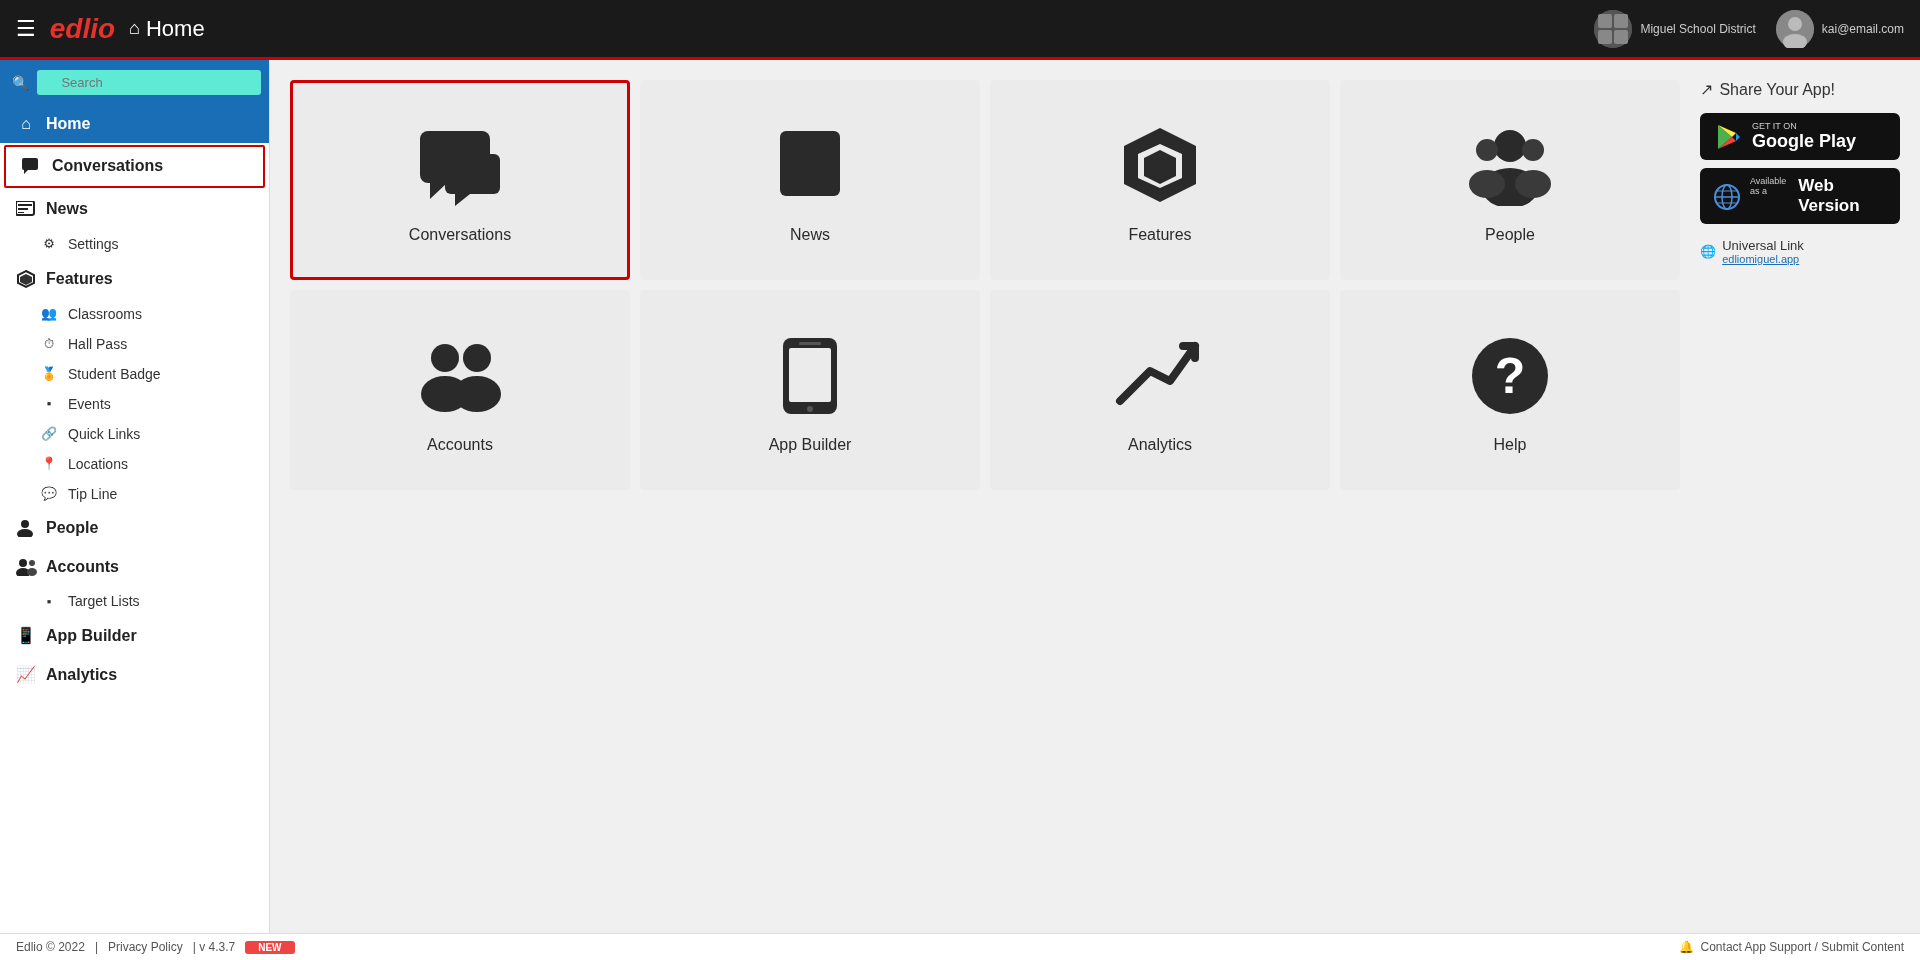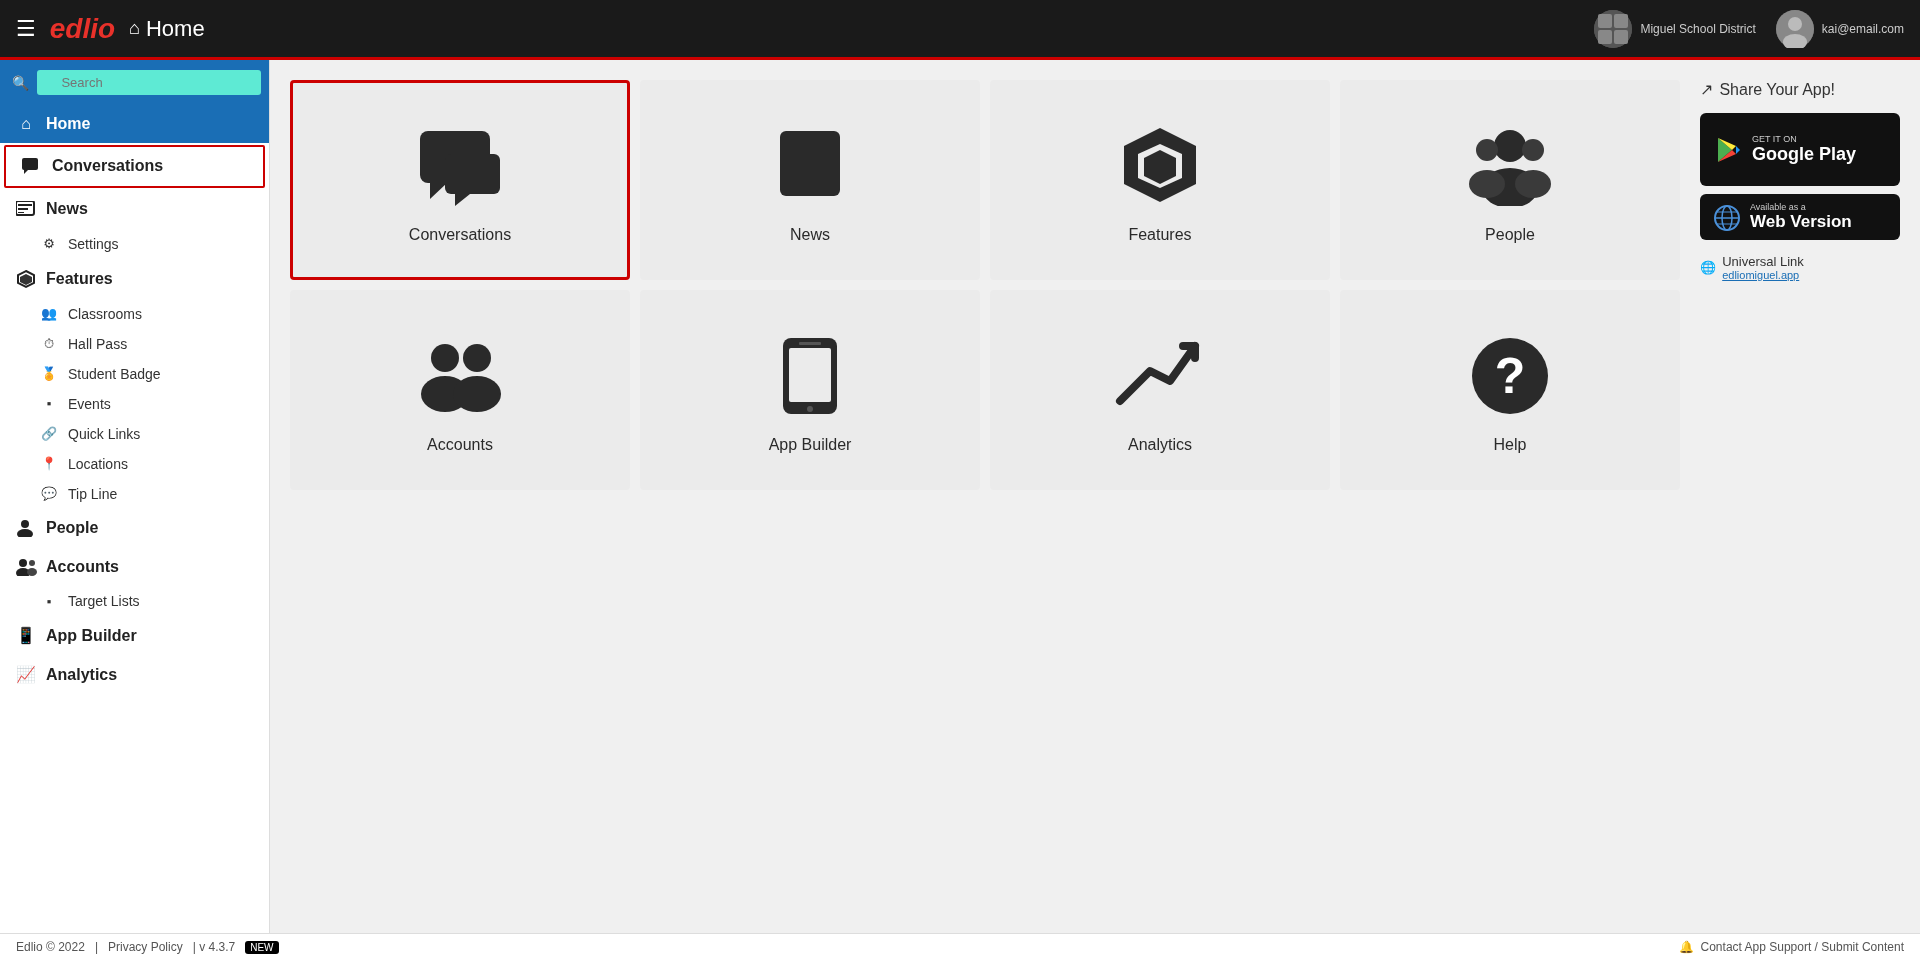--- a/index.html
+++ b/index.html
@@ -212,21 +212,21 @@
       display: flex;
       align-items: center;
       gap: 6px;
     }
     .store-btn {
       display: flex;
       align-items: center;
       background: #111;
       color: white;
       border-radius: 6px;
-      padding: 21px 14px;
+      padding: 8px 14px;
       margin-bottom: 8px;
       cursor: pointer;
       gap: 10px;
       width: 100%;
     }
     .store-btn .store-logo {
       font-size: 22px;
     }
     .store-btn .store-text {
       display: flex;
@@ -251,21 +251,20 @@
       cursor: pointer;
       gap: 10px;
       width: 100%;
     }
     .web-version-btn .globe-icon {
       font-size: 22px;
       color: #4a90d9;
     }
     .web-version-btn .web-text {
       display: flex;
-      flex-direction: column;
     }
     .web-version-btn .web-text .avail {
       font-size: 9px;
       color: #ccc;
     }
     .web-version-btn .web-text .version-name {
       font-size: 17px;
       font-weight: bold;
     }
     .universal-link {
@@ -292,26 +291,26 @@
       font-size: 12px;
       color: #555;
       flex-shrink: 0;
     }
     .footer-left {
       display: flex;
       align-items: center;
       gap: 10px;
     }
     .footer-badge {
-      background: #000000;
+      background: #ef4444;
       color: white;
       font-size: 10px;
-      padding: 1px 5px;
+      padding: 1px 13px;
       border-radius: 3px;
-      font-weight: normal;
+      font-weight: bold;
     }
     .footer-right {
       display: flex;
       align-items: center;
       gap: 6px;
     }
 
     
     svg { display: inline-block; vertical-align: middle; }
   </style>

